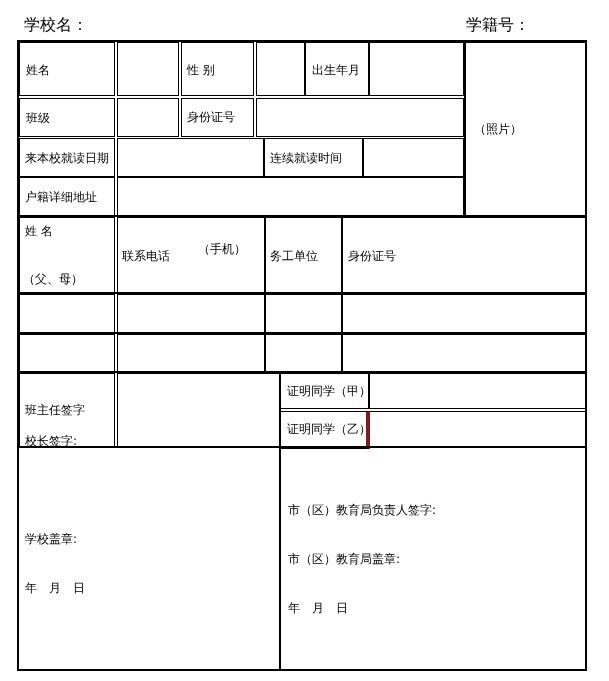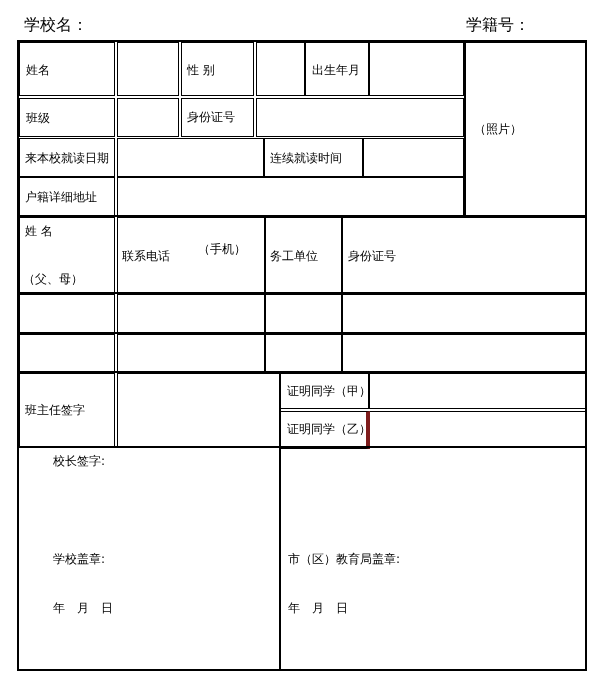--- a/index.html
+++ b/index.html
@@ -100,22 +100,23 @@
 <div class="cell" style="left:281px;top:373px;width:89px;height:36px;border-left:0;border-right:2px solid #000;">
   <span class="txt" style="left:6px;top:10px;">证明同学（甲）</span>
 </div>
 <div class="cell field" style="left:370px;top:373px;width:216px;height:36px;border-left:0;"></div>
 <div class="cell" style="left:281px;top:411px;width:89px;height:38px;border-left:0;border-right:4px solid #7f1d1d;">
   <span class="txt" style="left:6px;top:10px;">证明同学（乙）</span>
 </div>
 <div class="cell field" style="left:370px;top:411px;width:216px;height:36px;border-left:0;"></div>
 
 <div class="hline" style="left:19px;top:446px;width:567px;"></div>
-<div class="abs" style="left:19px;top:448px;width:261px;height:221px;margin-left:28px;">
+<div class="abs" style="left:19px;top:428px;width:261px;height:221px;">
   <span class="txt" style="left:6px;top:6px;">校长签字:</span>
   <span class="txt" style="left:6px;top:104px;">学校盖章:</span>
   <span class="txt" style="left:6px;top:153px;">年　月　日</span>
 </div>
 <div class="vline" style="left:279px;top:372px;height:298px;"></div>
 <div class="abs" style="left:281px;top:448px;width:305px;height:221px;">
+  <span class="txt" style="left:7px;top:55px;">市（区）教育局负责人签字:</span>
   <span class="txt" style="left:7px;top:104px;">市（区）教育局盖章:</span>
   <span class="txt" style="left:7px;top:153px;">年　月　日</span>
 </div>
 
 </body></html>

